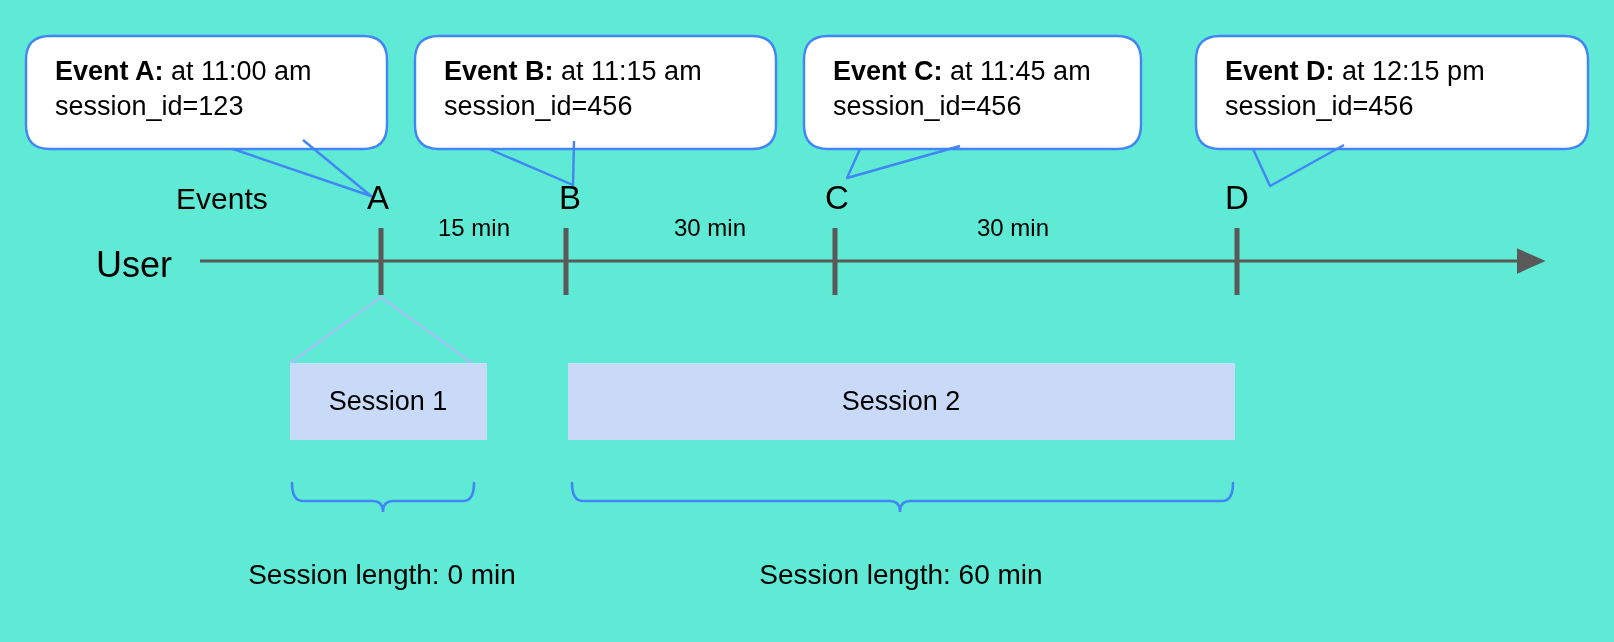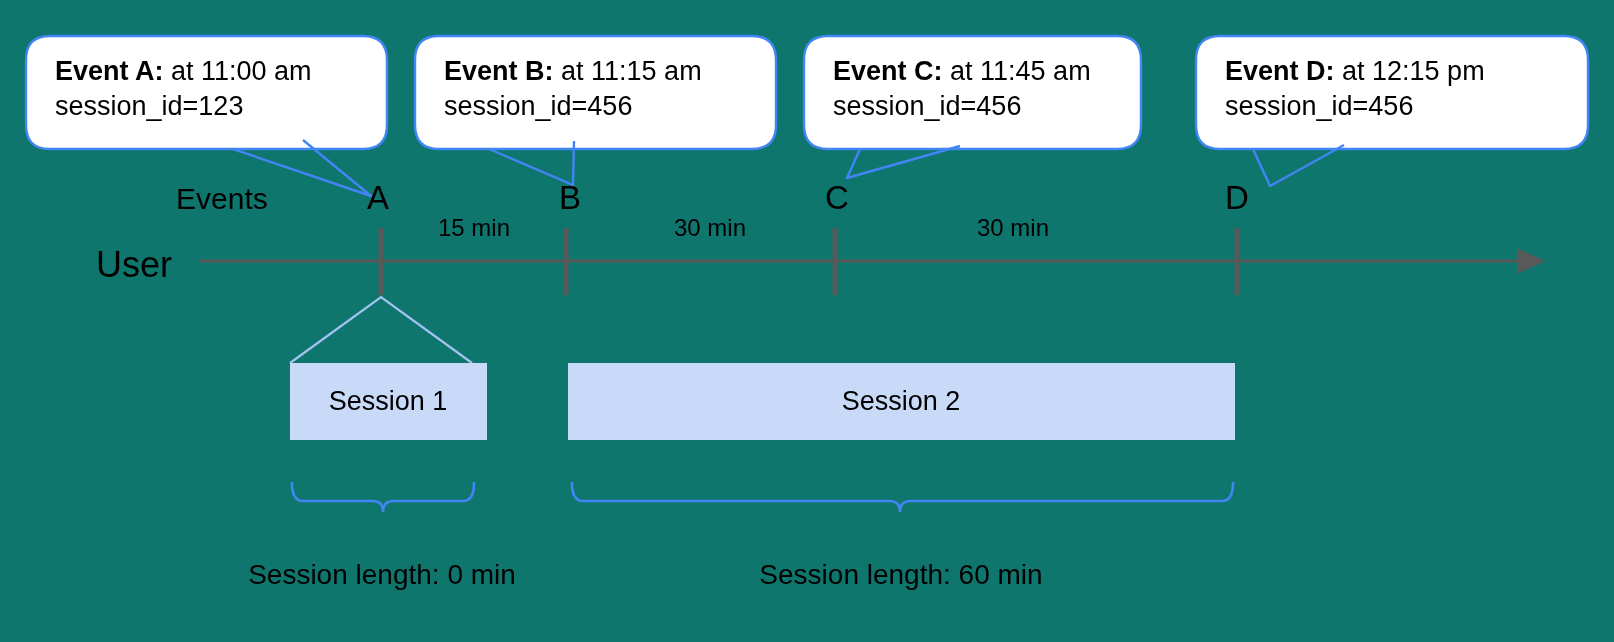--- a/index.html
+++ b/index.html
@@ -4,21 +4,21 @@
 <style>
   html, body {
     margin: 0;
     padding: 0;
     background: #ffffff;
   }
   #canvas {
     position: relative;
     width: 1614px;
     height: 642px;
-    background: #0f766e;
+    background: #5eead4;
     overflow: hidden;
     font-family: "Liberation Sans", sans-serif;
   }
   svg.layer {
     position: absolute;
     top: 0;
     left: 0;
     width: 1614px;
     height: 642px;
     overflow: visible;

